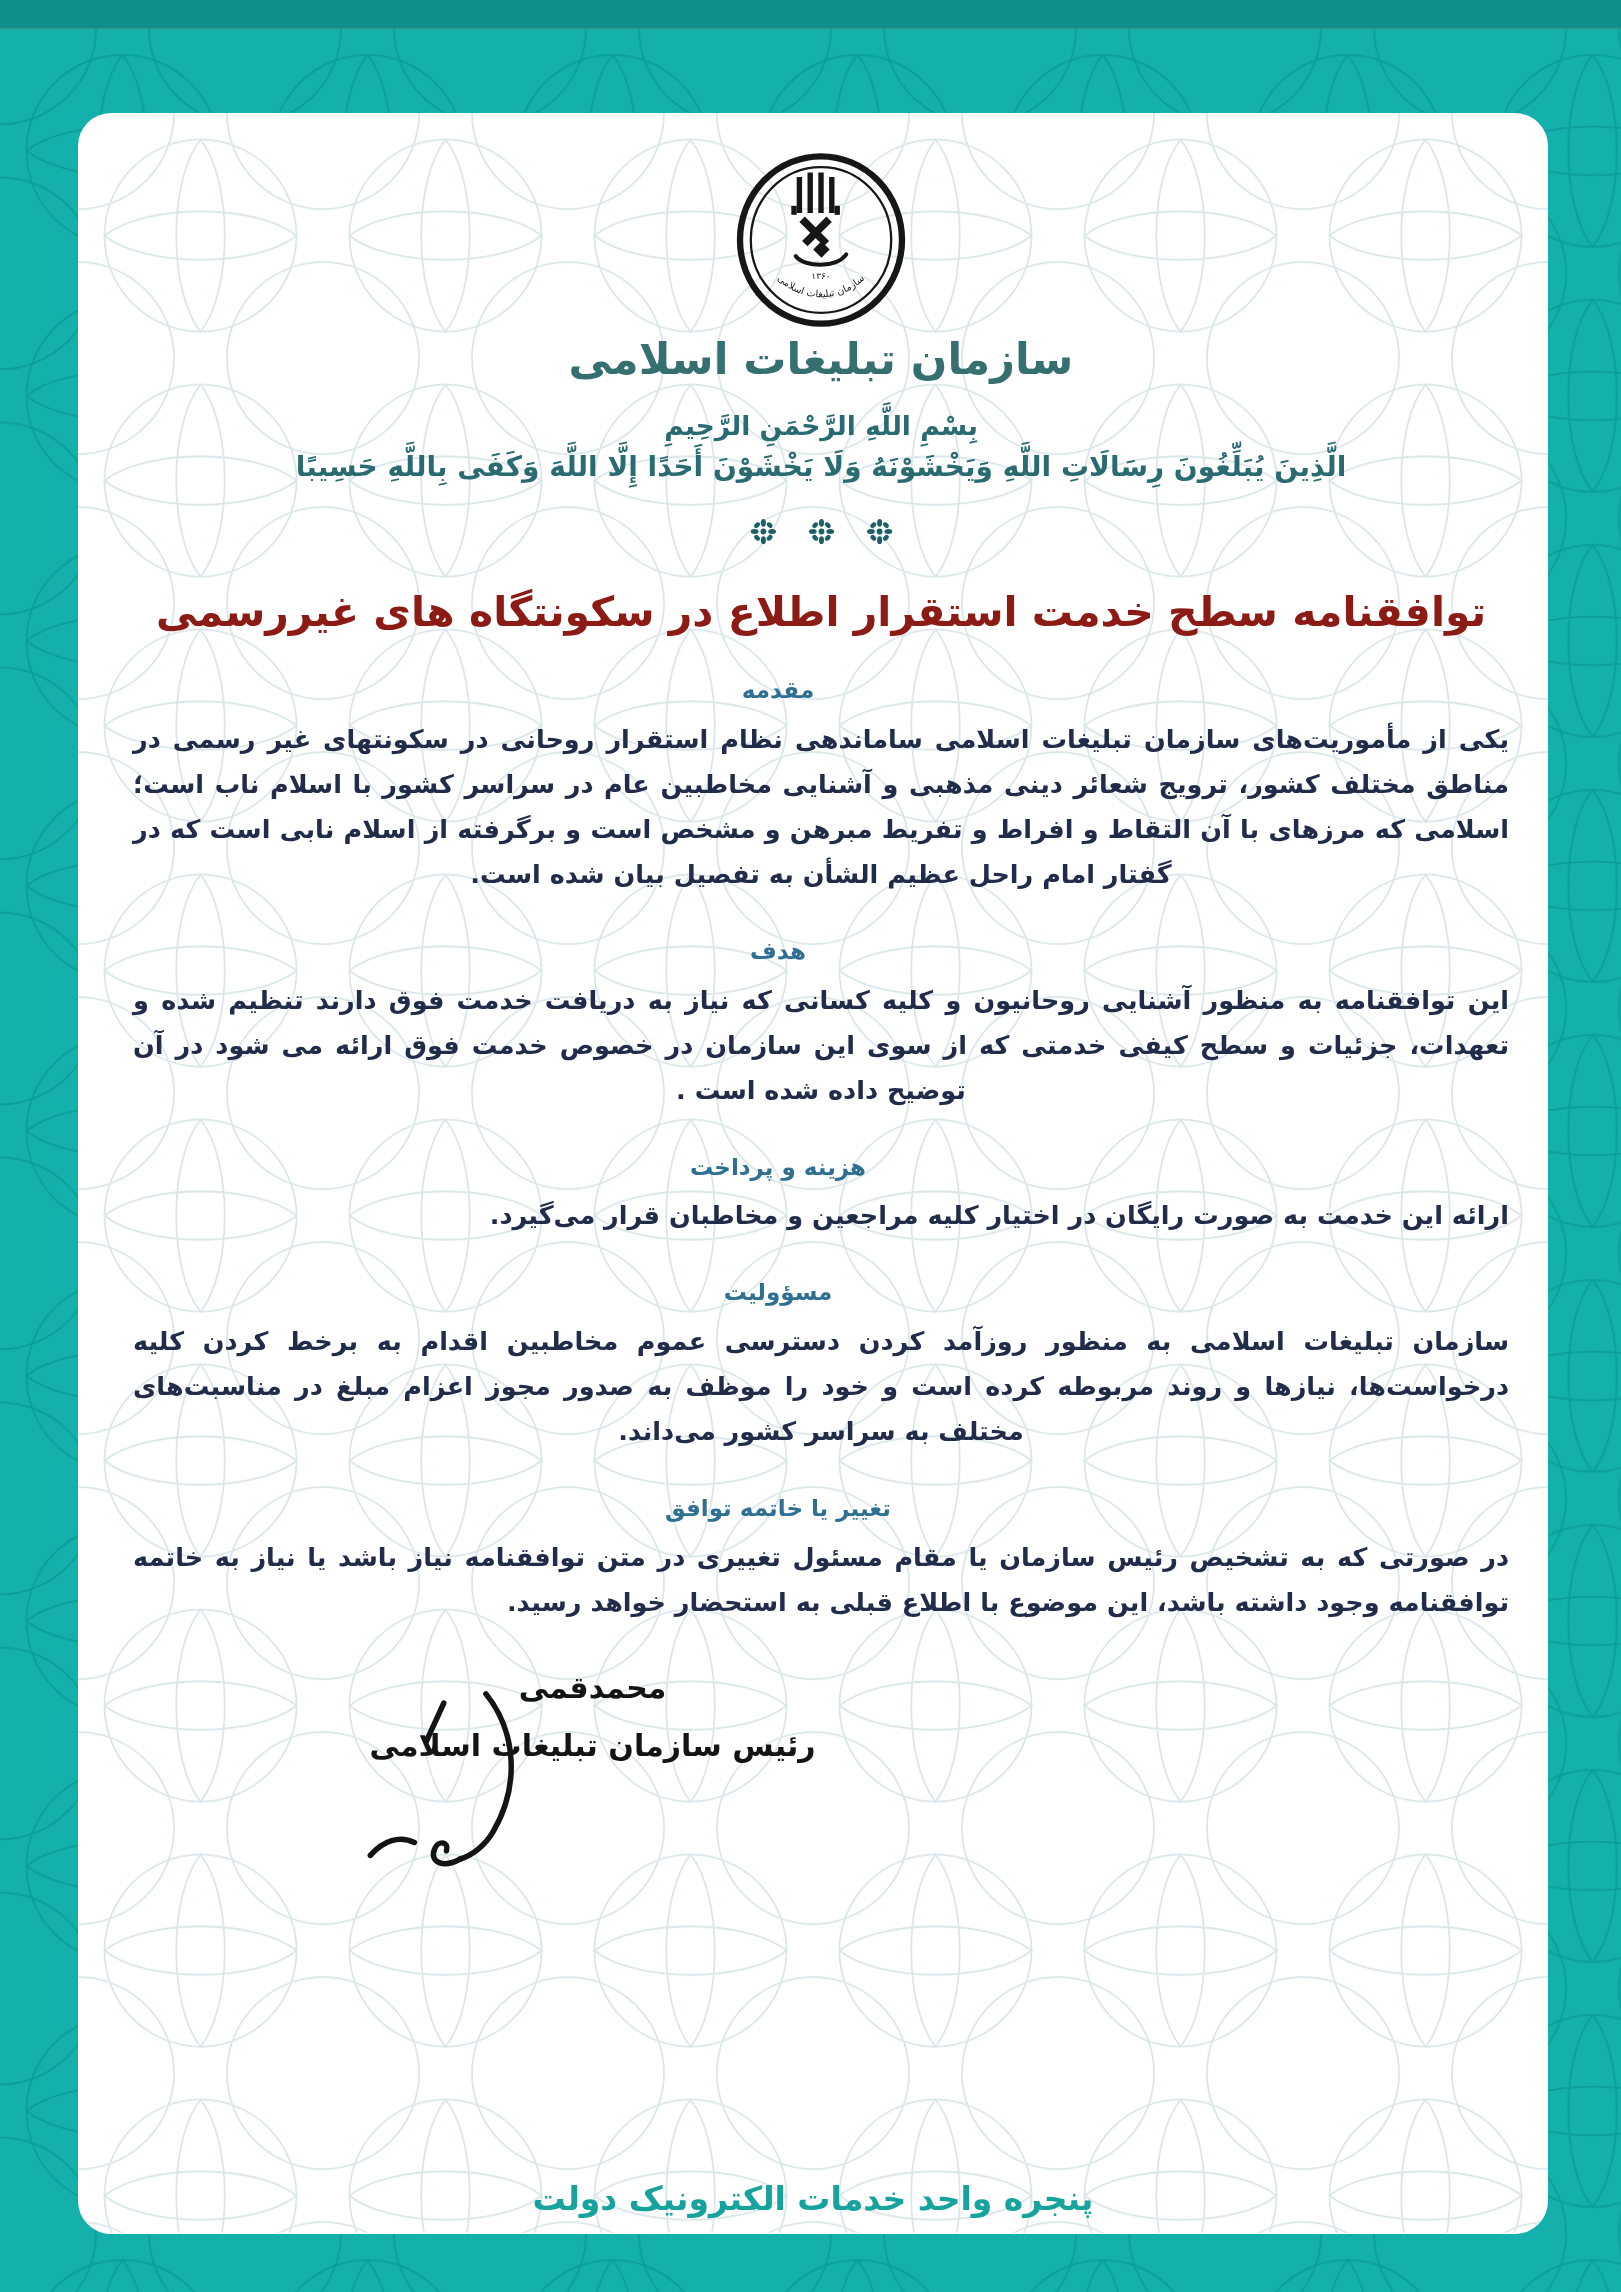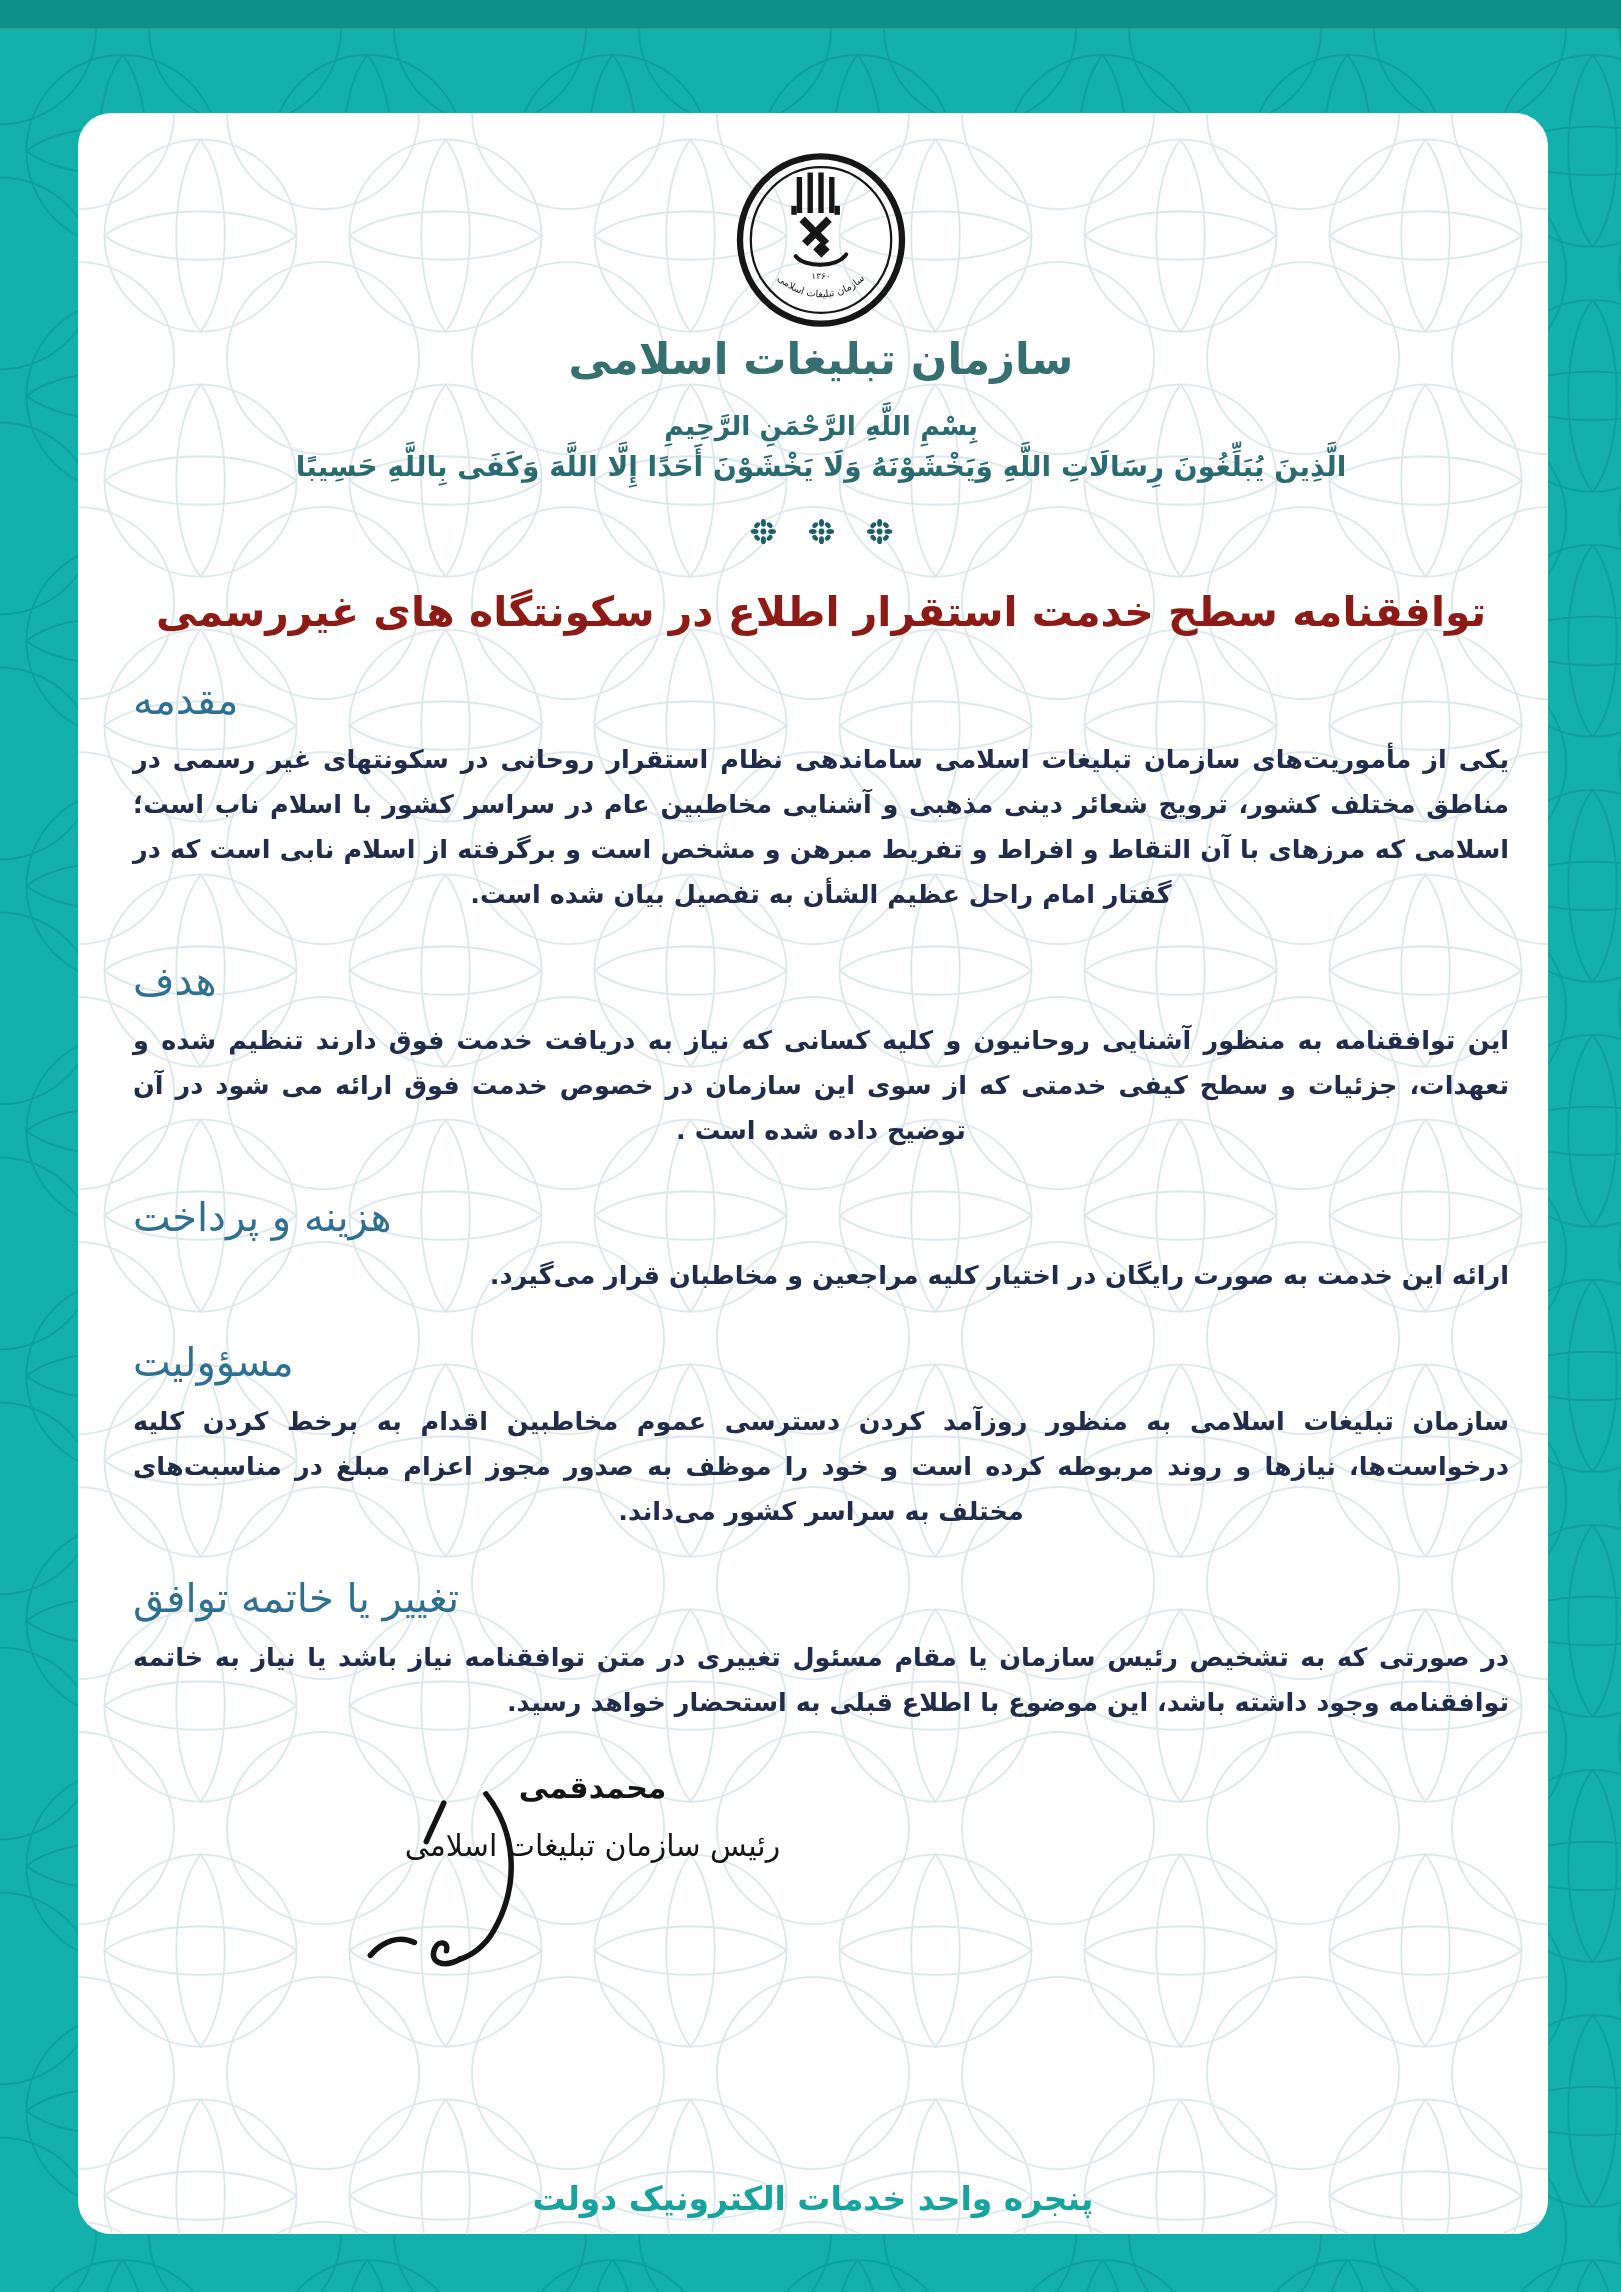--- a/index.html
+++ b/index.html
@@ -20,36 +20,36 @@
   .logo-wrap{width:180px; height:180px; margin:17.6px auto 0;}
   .calligraphy{
     margin-top:3.9px; font-size:43px; font-weight:bold; color:#356f6f;
     letter-spacing:1px;
   }
   .bismillah{margin-top:25.5px; font-size:26.5px; font-weight:bold; color:#2a6b72;}
   .verse{margin-top:9.8px; font-size:28px; font-weight:bold; color:#2a6b72;}
   .stars-wrap{margin-top:33px; height:31px;}
   .doc-title{margin:41px 0 0; font-size:41px; font-weight:bold; color:#8c1b15;}
   .sec-h{
-    margin:41px 86px 0 0; font-size:40px; font-weight:normal;
-    color:#2e6f92; text-align:left;
+    margin:41px 86px 0 0; font-size:23px; font-weight:bold;
+    color:#2e6f92; text-align:center;
   }
   .sec-p{
     margin:13.7px 0 0; font-size:25.5px; line-height:45px;
     color:#212c4a; font-weight:bold;
   }
   .just{text-align:justify; text-align-last:center;}
   .just-right{text-align:justify; text-align-last:right;}
   .single{text-align:right;}
   .signature{
     position:relative; width:461px; margin:45px 686px 0 auto;
     text-align:center; color:#141414;
   }
   .sig-name{font-size:30px; font-weight:bold;}
-  .sig-role{margin-top:23.5px; font-size:30px; font-weight:normal;}
+  .sig-role{margin-top:23.5px; font-size:30px; font-weight:bold;}
   .sig-scribble{position:absolute; top:13.7px; left:-9.8px; width:211px; height:206px;}
   .footer{
     position:absolute; left:0; right:0; bottom:15.7px; text-align:center;
     font-size:33px; font-weight:bold; color:#16a29d;
   }
 </style>
 </head>
 <body>
 
 <div class="page">

